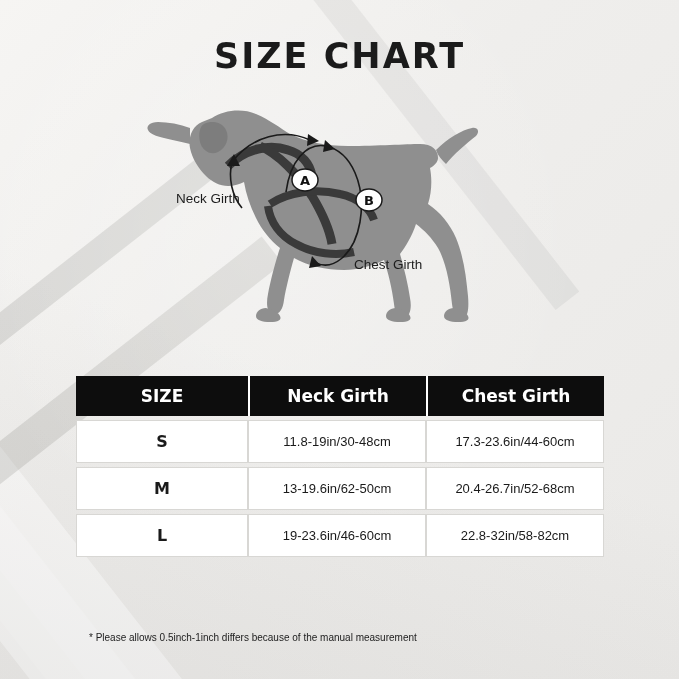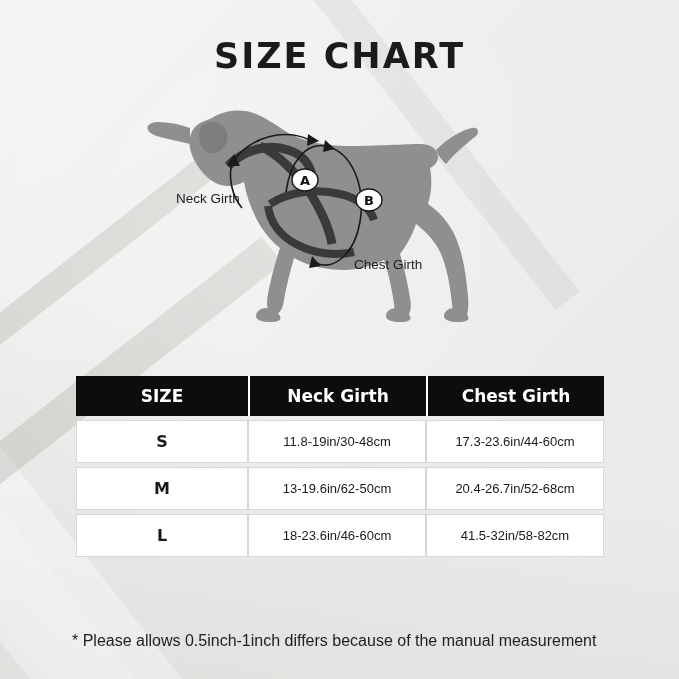--- a/index.html
+++ b/index.html
@@ -124,23 +124,23 @@
     font-size: 16px;
     font-weight: bold;
     font-family: "DejaVu Sans", sans-serif;
   }
   table.size-table td.meas-cell {
     font-size: 13px;
   }
 
   .footnote {
     position: absolute;
-    left: 72px;
+    left: 89px;
     top: 632px;
-    font-size: 16px;
+    font-size: 10px;
     color: #222222;
   }
 </style>
 </head>
 <body>
 
 <div class="page">
   <div class="streak s1"></div>
   <div class="streak s2"></div>
   <div class="streak s3"></div>
@@ -257,22 +257,22 @@
           <td class="meas-cell">11.8-19in/30-48cm</td>
           <td class="meas-cell">17.3-23.6in/44-60cm</td>
         </tr>
         <tr>
           <td class="size-cell">M</td>
           <td class="meas-cell">13-19.6in/62-50cm</td>
           <td class="meas-cell">20.4-26.7in/52-68cm</td>
         </tr>
         <tr>
           <td class="size-cell">L</td>
-          <td class="meas-cell">18-23.6in/46-60cm</td>
-          <td class="meas-cell">41.5-32in/58-82cm</td>
+          <td class="meas-cell">19-23.6in/46-60cm</td>
+          <td class="meas-cell">22.8-32in/58-82cm</td>
         </tr>
       </tbody>
     </table>
 
     <div class="footnote">* Please allows 0.5inch-1inch differs because of the  manual measurement</div>
 
   </div>
 </div>
 
 </body></html>

